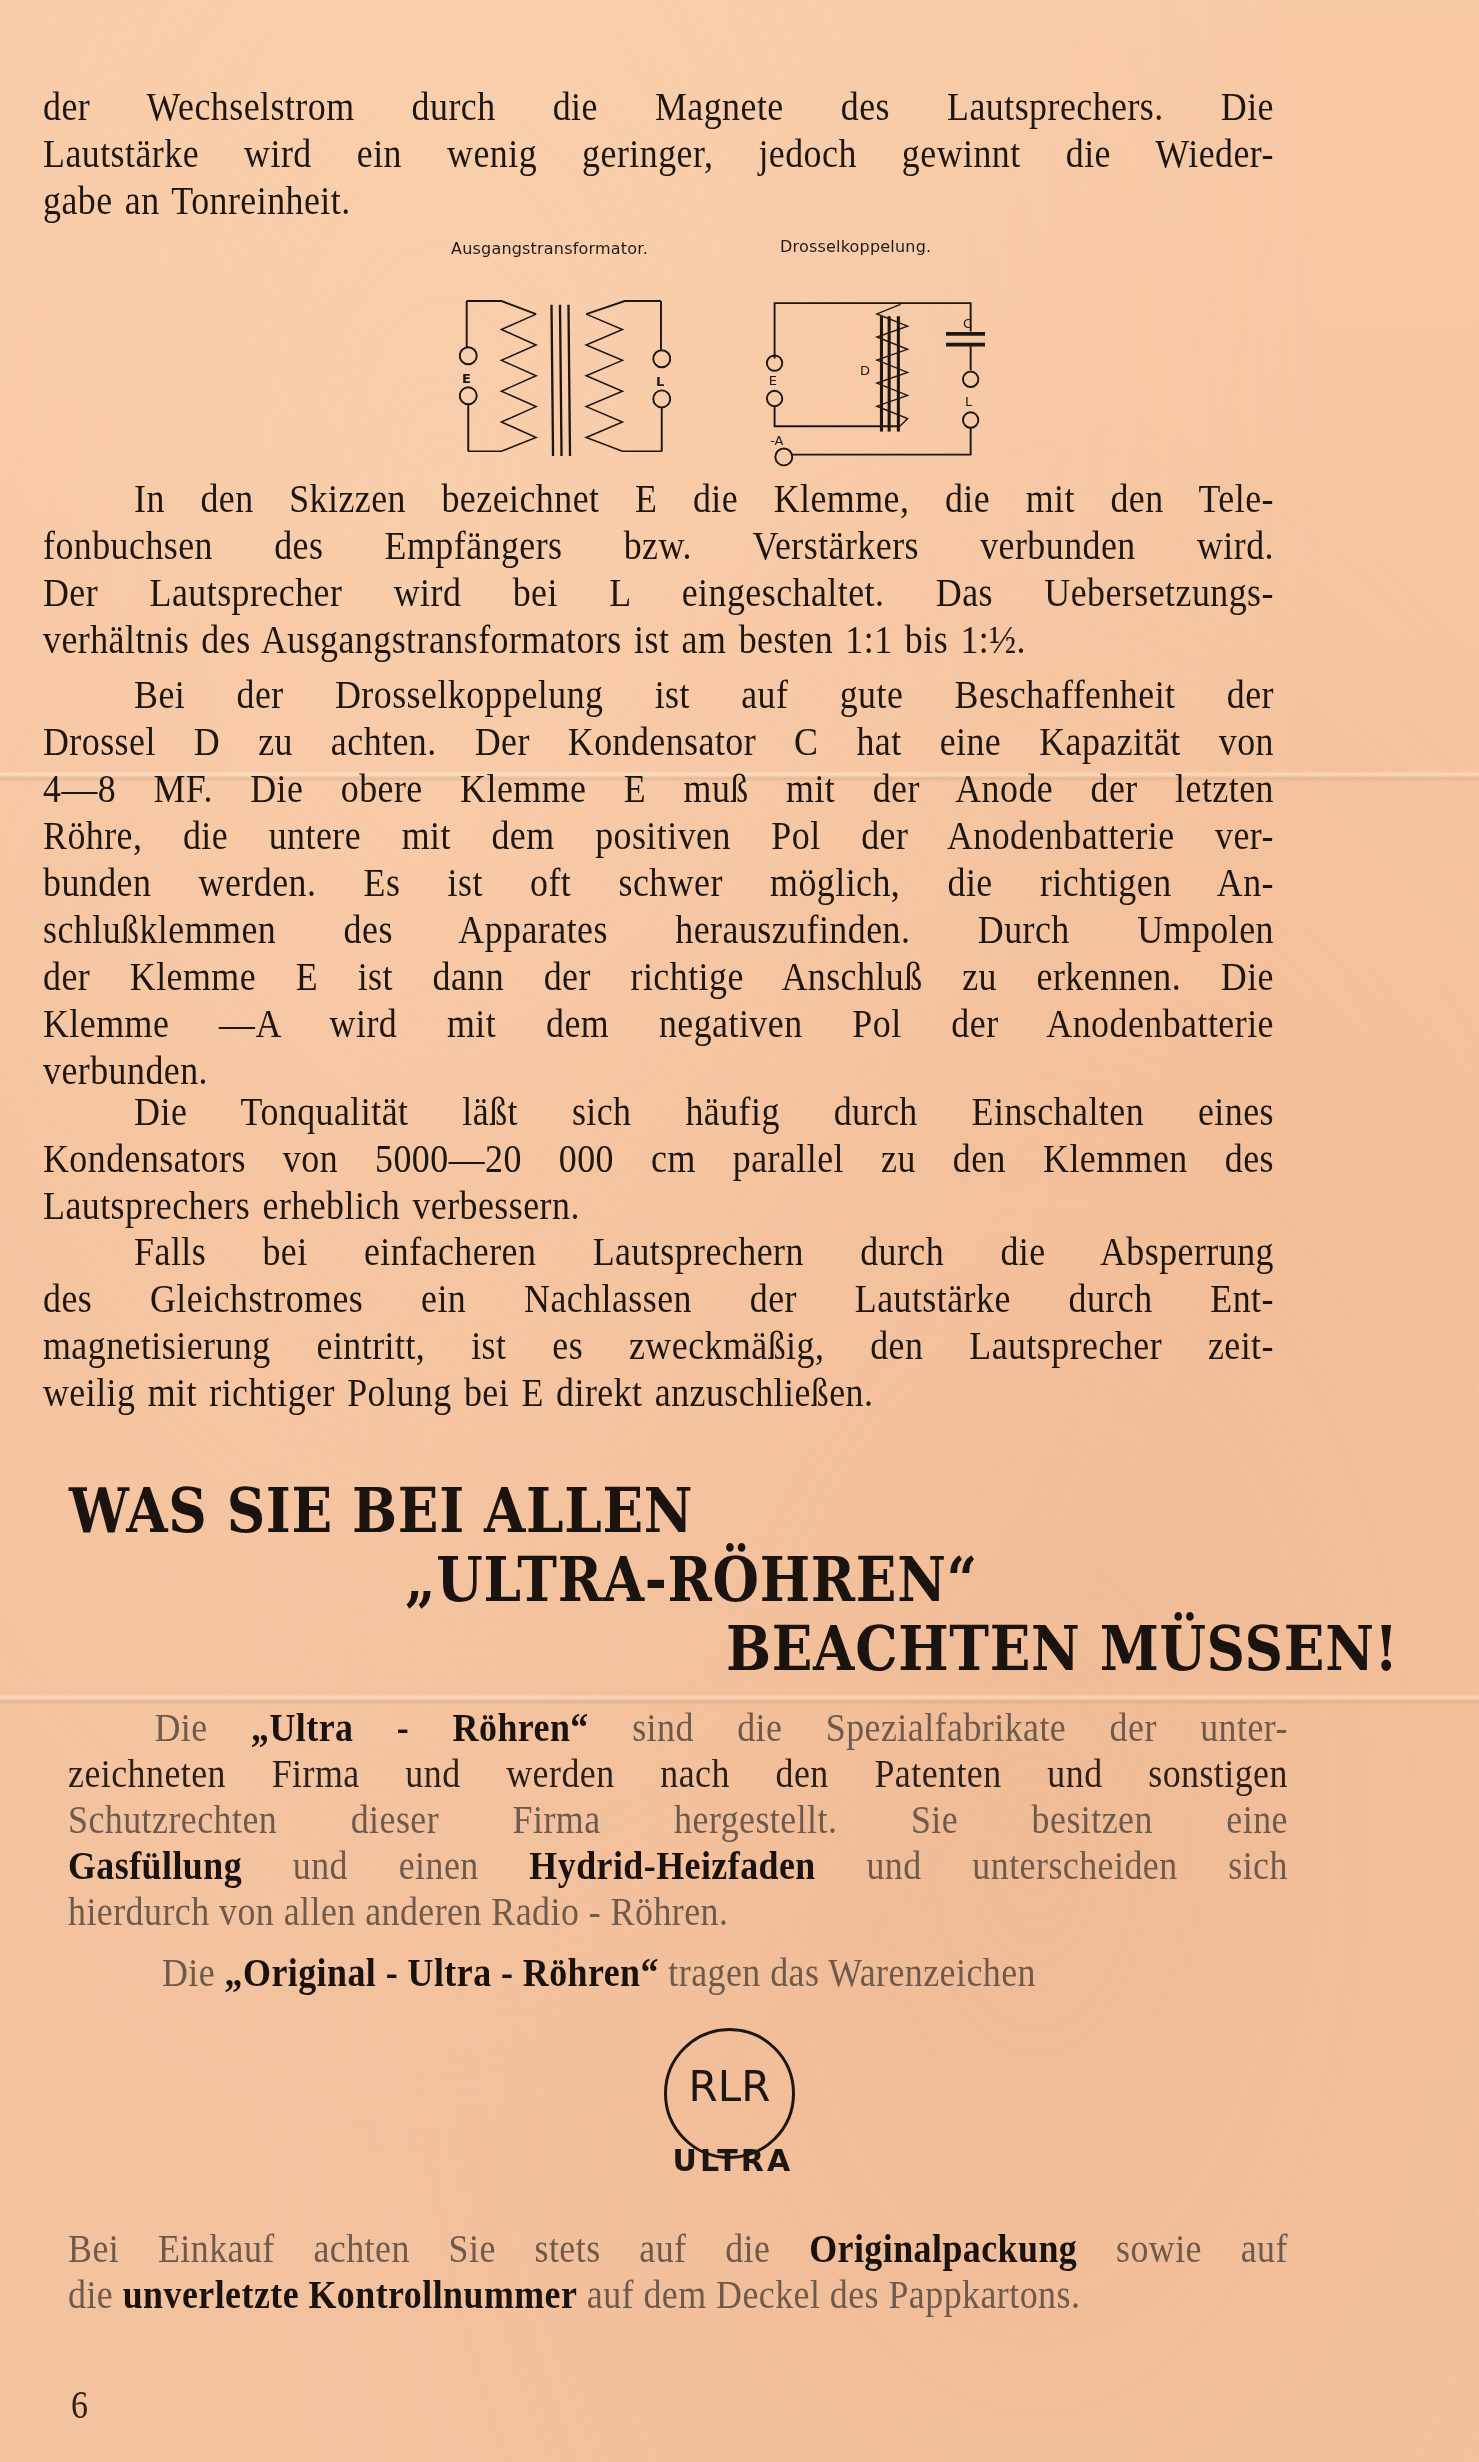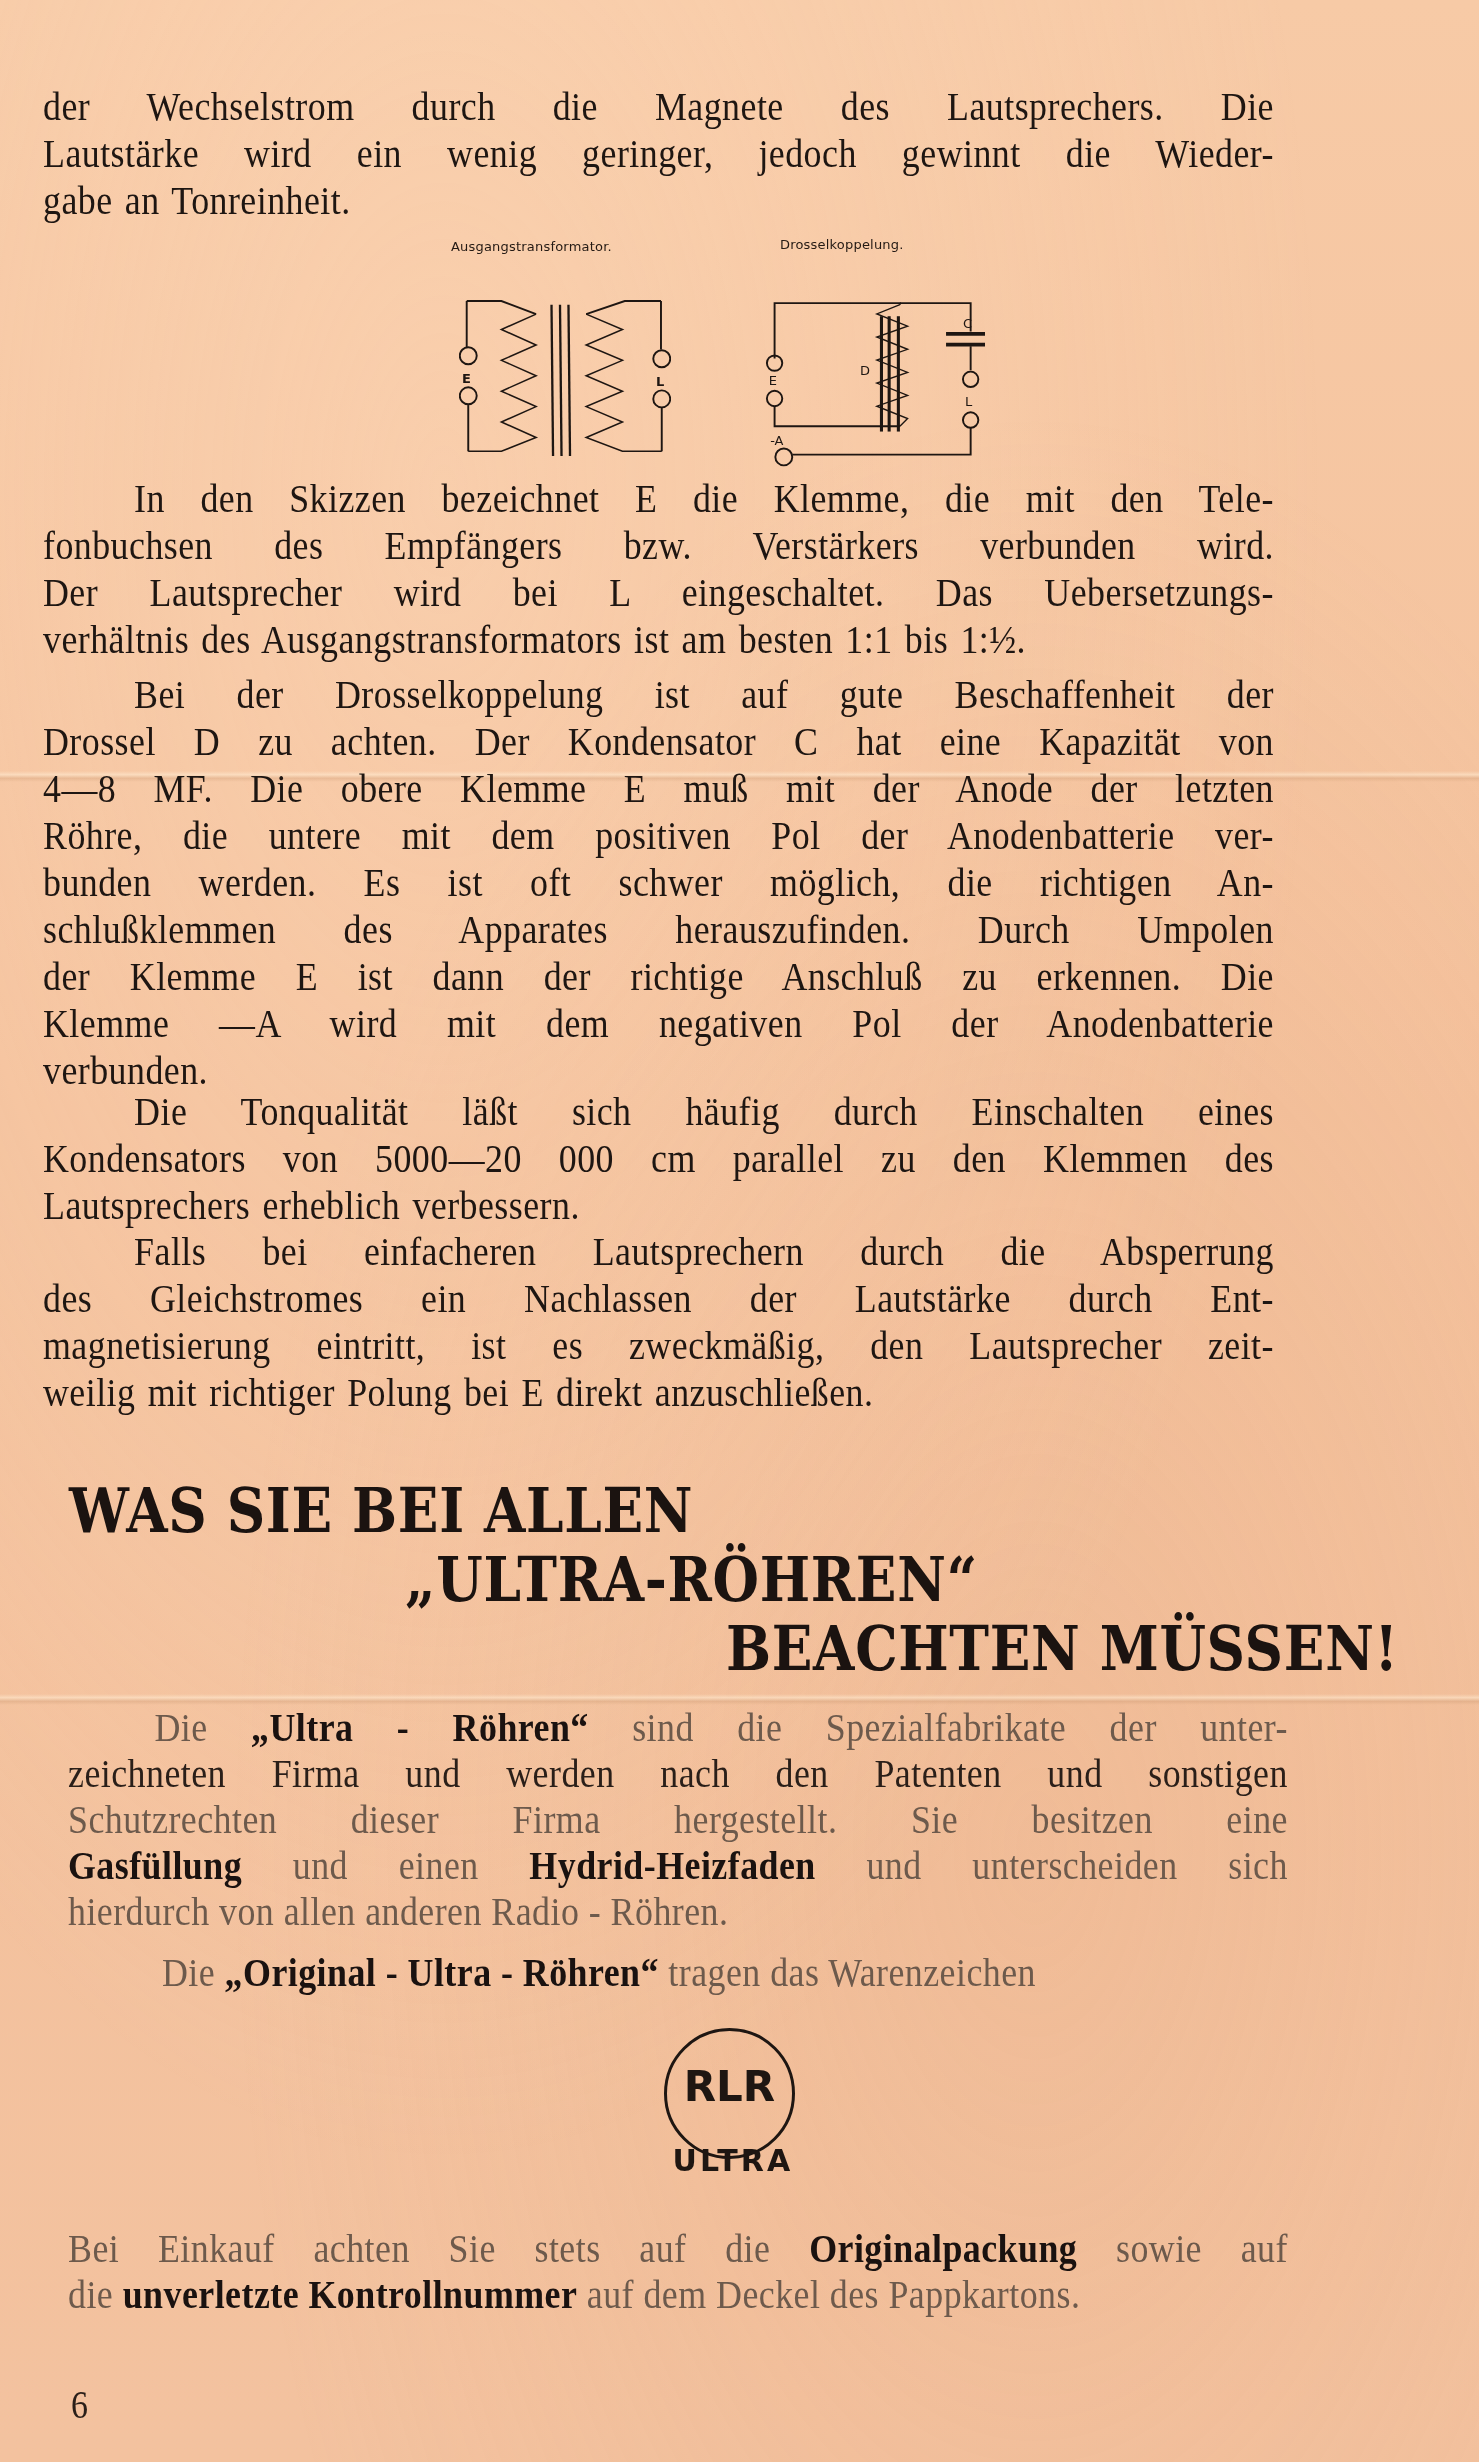--- a/index.html
+++ b/index.html
@@ -40,21 +40,21 @@
     text-align: justify;
     text-align-last: justify;
     white-space: nowrap;
   }
   .para .line.last { text-align-last: left; }
   .indent { padding-left: 99px; }
 
   .diag-caption {
     position: absolute;
     font-family: "DejaVu Sans", sans-serif;
-    font-size: 13px;
+    font-size: 16px;
     color: #241a14;
     letter-spacing: 0.2px;
   }
   .diagram { position: absolute; }
   .diagram svg { display: block; }
 
   .heading {
     position: absolute;
     font-family: "DejaVu Serif", "Liberation Serif", serif;
     font-weight: bold;
@@ -82,21 +82,21 @@
   .faded { color: #6d5a4c; }
   b { font-weight: bold; color: #1a1210; }
 
   .logo { position: absolute; left: 664px; top: 2028px; width: 139px; }
   .logo-circle {
     width: 131px; height: 131px; border: 3.1px solid #1e1612; border-radius: 50%;
     position: relative; box-sizing: border-box;
   }
   .logo-letters {
     position: absolute; left: 0; right: 0; top: 31px; text-align: center;
-    font-family: "DejaVu Sans", sans-serif; font-weight: bold; font-size: 42px; color: #1e1612;
+    font-family: "DejaVu Sans", sans-serif; font-weight: normal; font-size: 42px; color: #1e1612;
   }
   .logo-label {
     position: absolute; top: 2143px; left: 660px; width: 146px; text-align: center;
     font-family: "DejaVu Sans", sans-serif; font-weight: bold; font-size: 30px; letter-spacing: 3.1px; color: #1e1612;
   }
   .page-number {
     position: absolute; left: 71px; top: 2381px;
     font-family: "Liberation Serif", serif; font-size: 40px; color: #2a1f19;
     transform: scaleX(0.85); transform-origin: left top;
   }

